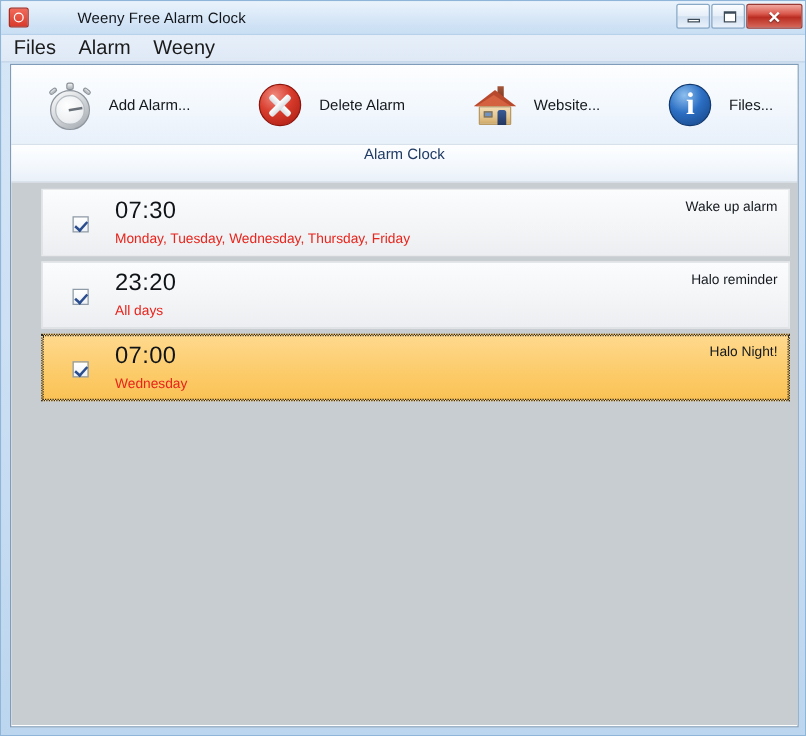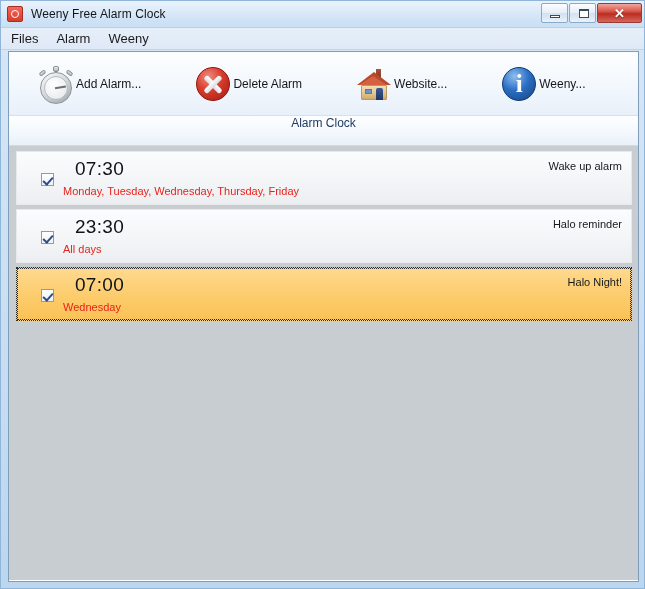--- a/index.html
+++ b/index.html
@@ -23,20 +23,21 @@
   
   .titlebar {
     position: relative;
     height: 27px;
     box-sizing: border-box;
     background: linear-gradient(180deg,#eaf3fc 0%,#dceaf8 40%,#cfe2f5 75%,#c9dff3 100%);
     border-bottom: 1px solid #b7d1ea;
     display: flex;
     align-items: center;
     padding-left: 6px;
+    gap: 31px;
   }
   .app-icon {
     width: 16px; height: 16px;
     border-radius: 2px;
     background: linear-gradient(180deg,#f26a5a 0%,#d93b2b 100%);
     border: 1px solid #a82d20;
     box-sizing: border-box;
     position: relative;
     flex: 0 0 auto;
   }
@@ -107,21 +108,21 @@
   .menubar {
     height: 22px;
     background: linear-gradient(180deg,#e6eff9 0%,#dfe9f6 100%);
     border-bottom: 1px solid #c2d3e6;
     display: flex;
     align-items: center;
     padding-left: 10px;
     box-sizing: border-box;
   }
   .menu-item {
-    font-size: 13px;
+    font-size: 16px;
     color: #1b1b1b;
     padding: 2px 10px 2px 0;
     margin-right: 8px;
     white-space: nowrap;
   }
 
   
   .client {
     position: absolute;
     left: 7px; top: 50px;
@@ -146,21 +147,21 @@
     display: flex;
     align-items: center;
     height: 52px;
     margin-right: 42px;
     padding: 0 4px;
     border: 1px solid transparent;
   }
   .tb-label {
     font-size: 12px;
     color: #14181d;
-    margin-left: 0;
+    margin-left: 11px;
     white-space: nowrap;
   }
   .tb-icon { width: 40px; height: 40px; position: relative; flex: 0 0 auto; }
 
   
   .ico-stopwatch .sw-body {
     position: absolute; left: 4px; top: 8px;
     width: 32px; height: 32px;
     border-radius: 50%;
     background: linear-gradient(145deg,#fdfdfd 0%,#d7dadd 45%,#9fa6ad 100%);
@@ -291,21 +292,21 @@
     justify-content: center;
     color: #1f3b63;
     font-size: 12px;
   }
 
   
   .list-area {
     background: #c8cdd2;
     height: 434px;
     box-sizing: border-box;
-    padding: 5px 6px 0 7px;
+    padding: 5px 6px 0 24px;
     overflow: hidden;
   }
   .alarm-row {
     position: relative;
     height: 54px;
     box-sizing: border-box;
     margin-bottom: 4px;
     background: linear-gradient(180deg,#fbfcfd 0%,#f3f5f7 55%,#eceef1 100%);
     border: 1px solid #e7e9eb;
   }
@@ -335,21 +336,21 @@
   }
   .alarm-time {
     position: absolute;
     left: 58px; top: 6px;
     font-size: 19px;
     color: #0f1317;
     letter-spacing: 0.3px;
   }
   .alarm-days {
     position: absolute;
-    left: 46px; top: 33px;
+    left: 58px; top: 33px;
     font-size: 11px;
     color: #e8241c;
   }
   .alarm-label {
     position: absolute;
     right: 9px; top: 8px;
     font-size: 11px;
     color: #15191e;
     white-space: nowrap;
   }
@@ -416,41 +417,41 @@
           <span class="hs-door"></span>
         </span>
         <span class="tb-label">Website...</span>
       </div>
 
       <div class="tb-btn">
         <span class="tb-icon ico-about">
           <span class="ab-circle"></span>
           <span class="ab-i">i</span>
         </span>
-        <span class="tb-label">Weeny...</span>
+        <span class="tb-label">Files...</span>
       </div>
 
     </div>
 
     <div class="section-header">
       <span>Alarm  Clock</span>
     </div>
 
     <div class="list-area">
 
       <div class="alarm-row">
         <span class="alarm-check"></span>
         <span class="alarm-time">07:30</span>
         <span class="alarm-days">Monday, Tuesday, Wednesday, Thursday, Friday</span>
         <span class="alarm-label">Wake up alarm</span>
       </div>
 
       <div class="alarm-row">
         <span class="alarm-check"></span>
-        <span class="alarm-time">23:30</span>
+        <span class="alarm-time">23:20</span>
         <span class="alarm-days">All days</span>
         <span class="alarm-label">Halo reminder</span>
       </div>
 
       <div class="alarm-row selected">
         <span class="alarm-check"></span>
         <span class="alarm-time">07:00</span>
         <span class="alarm-days">Wednesday</span>
         <span class="alarm-label">Halo Night!</span>
       </div>

